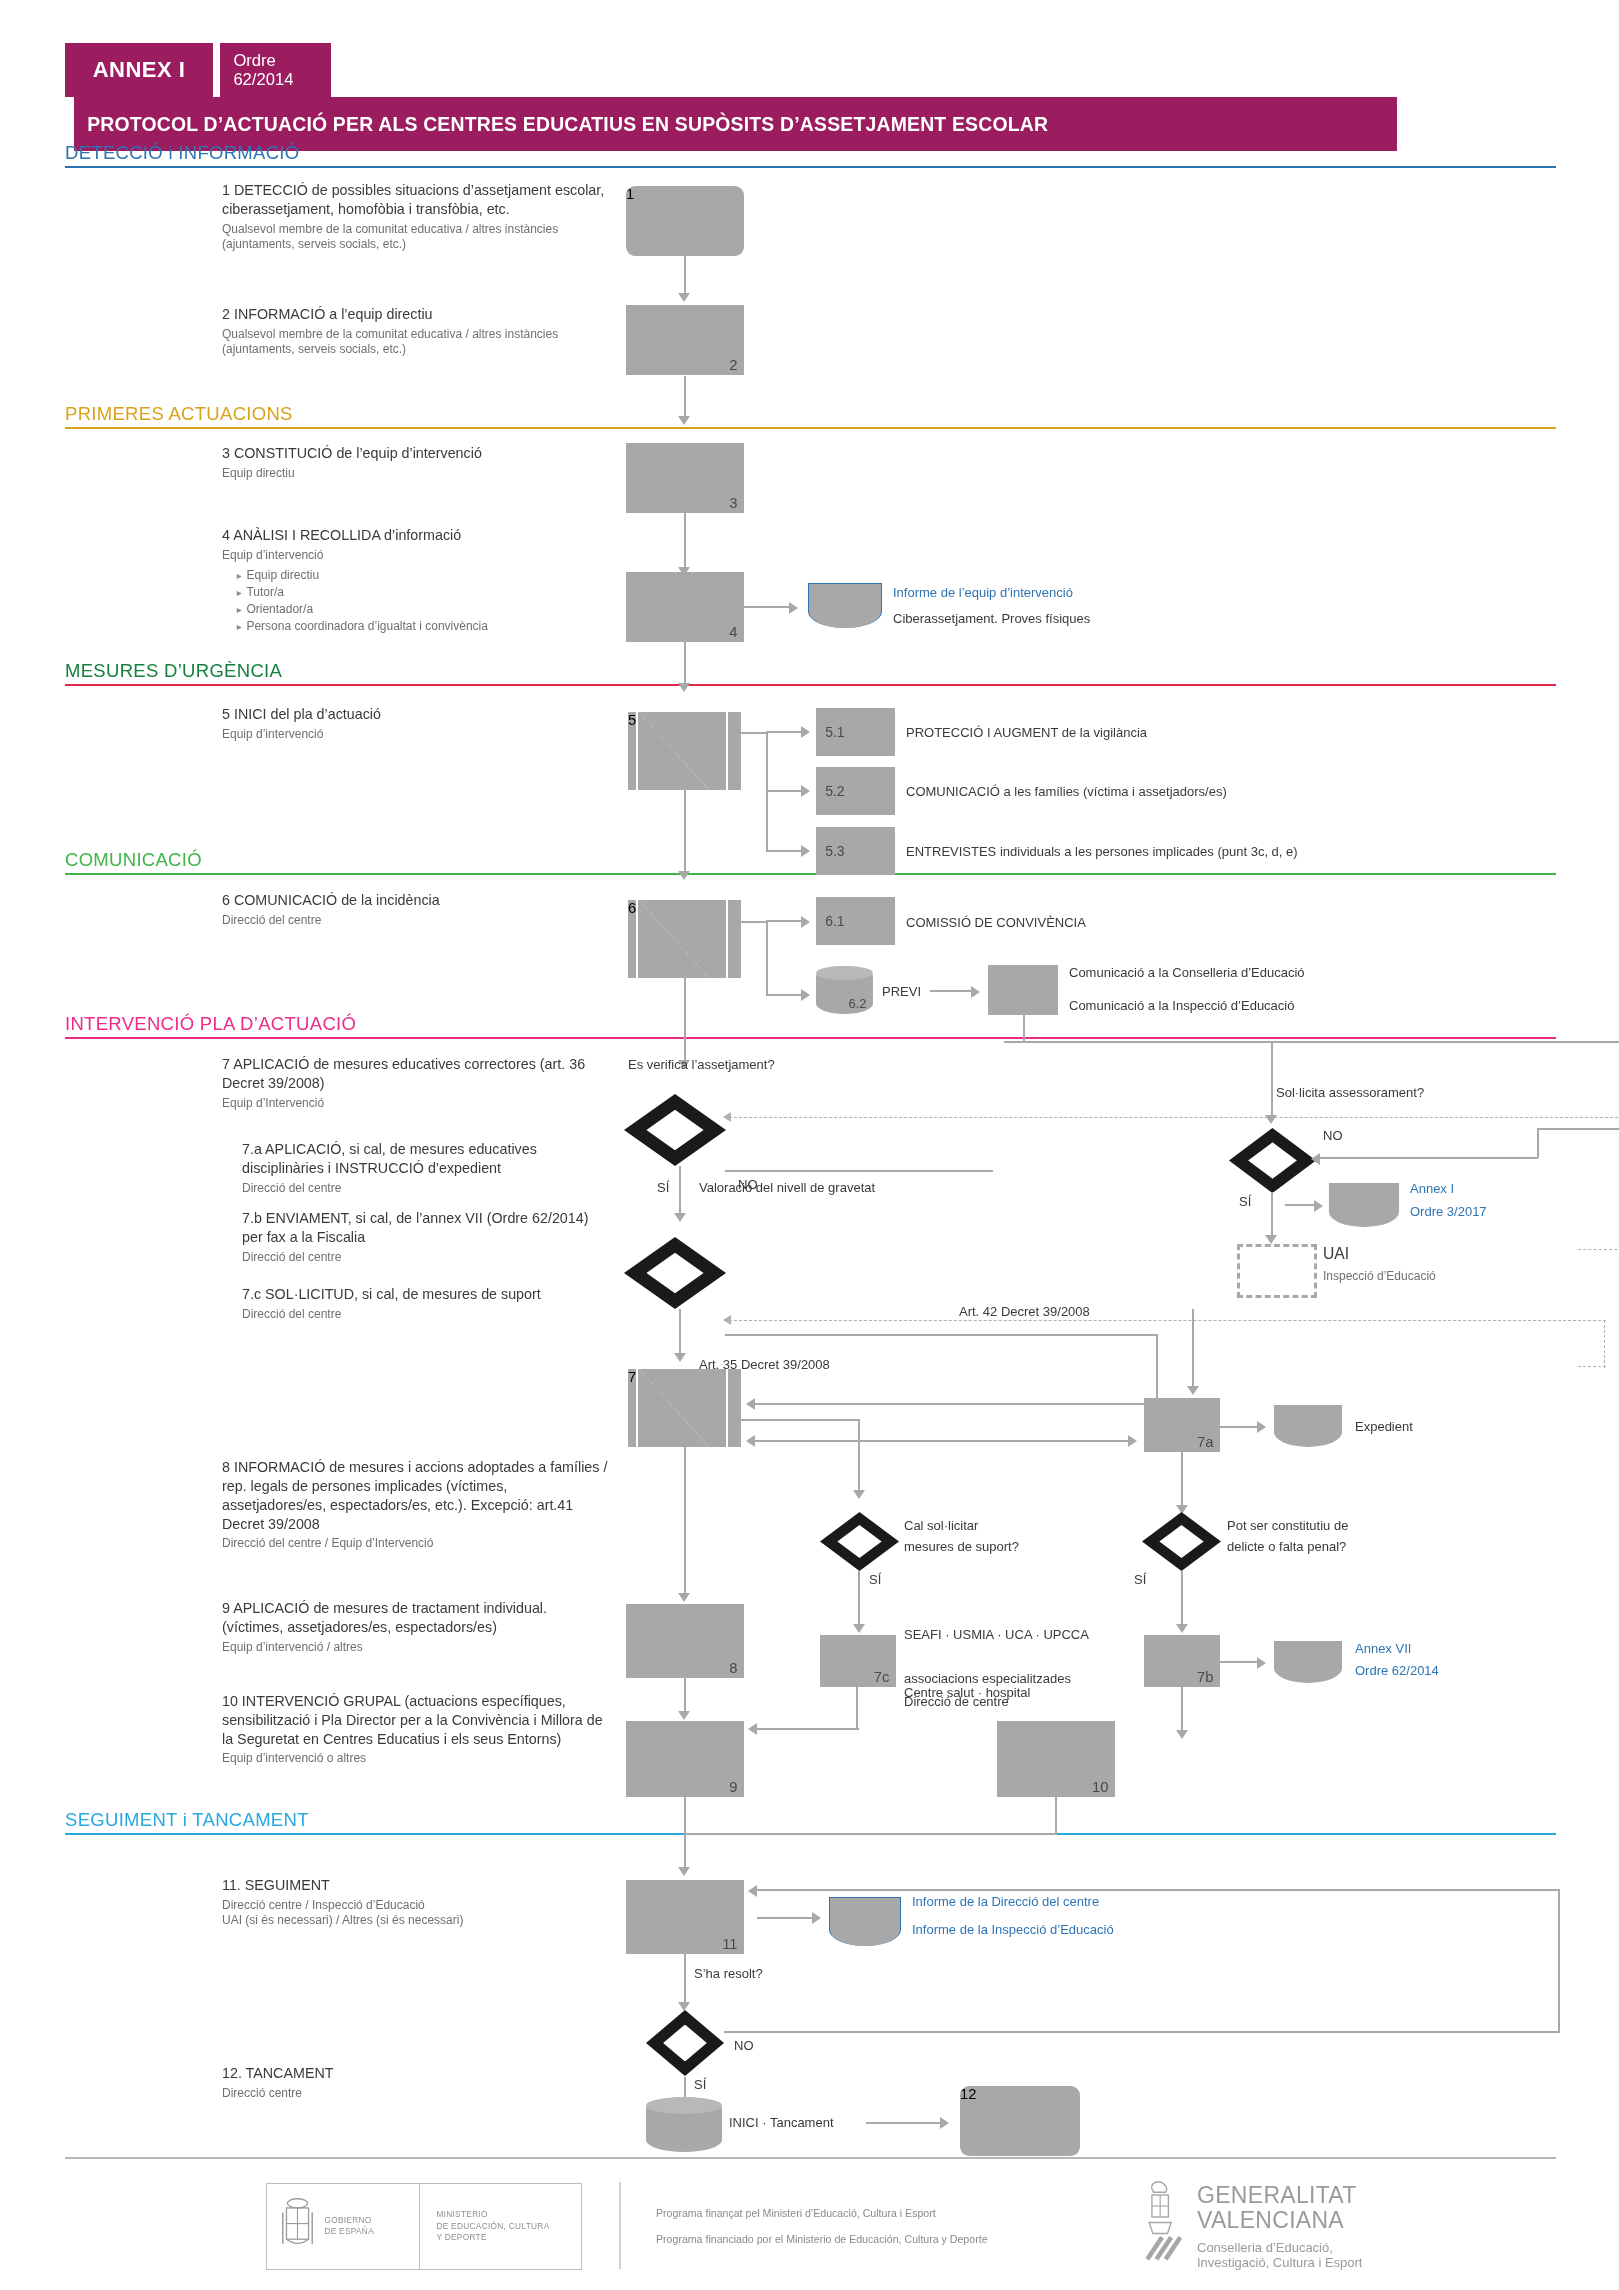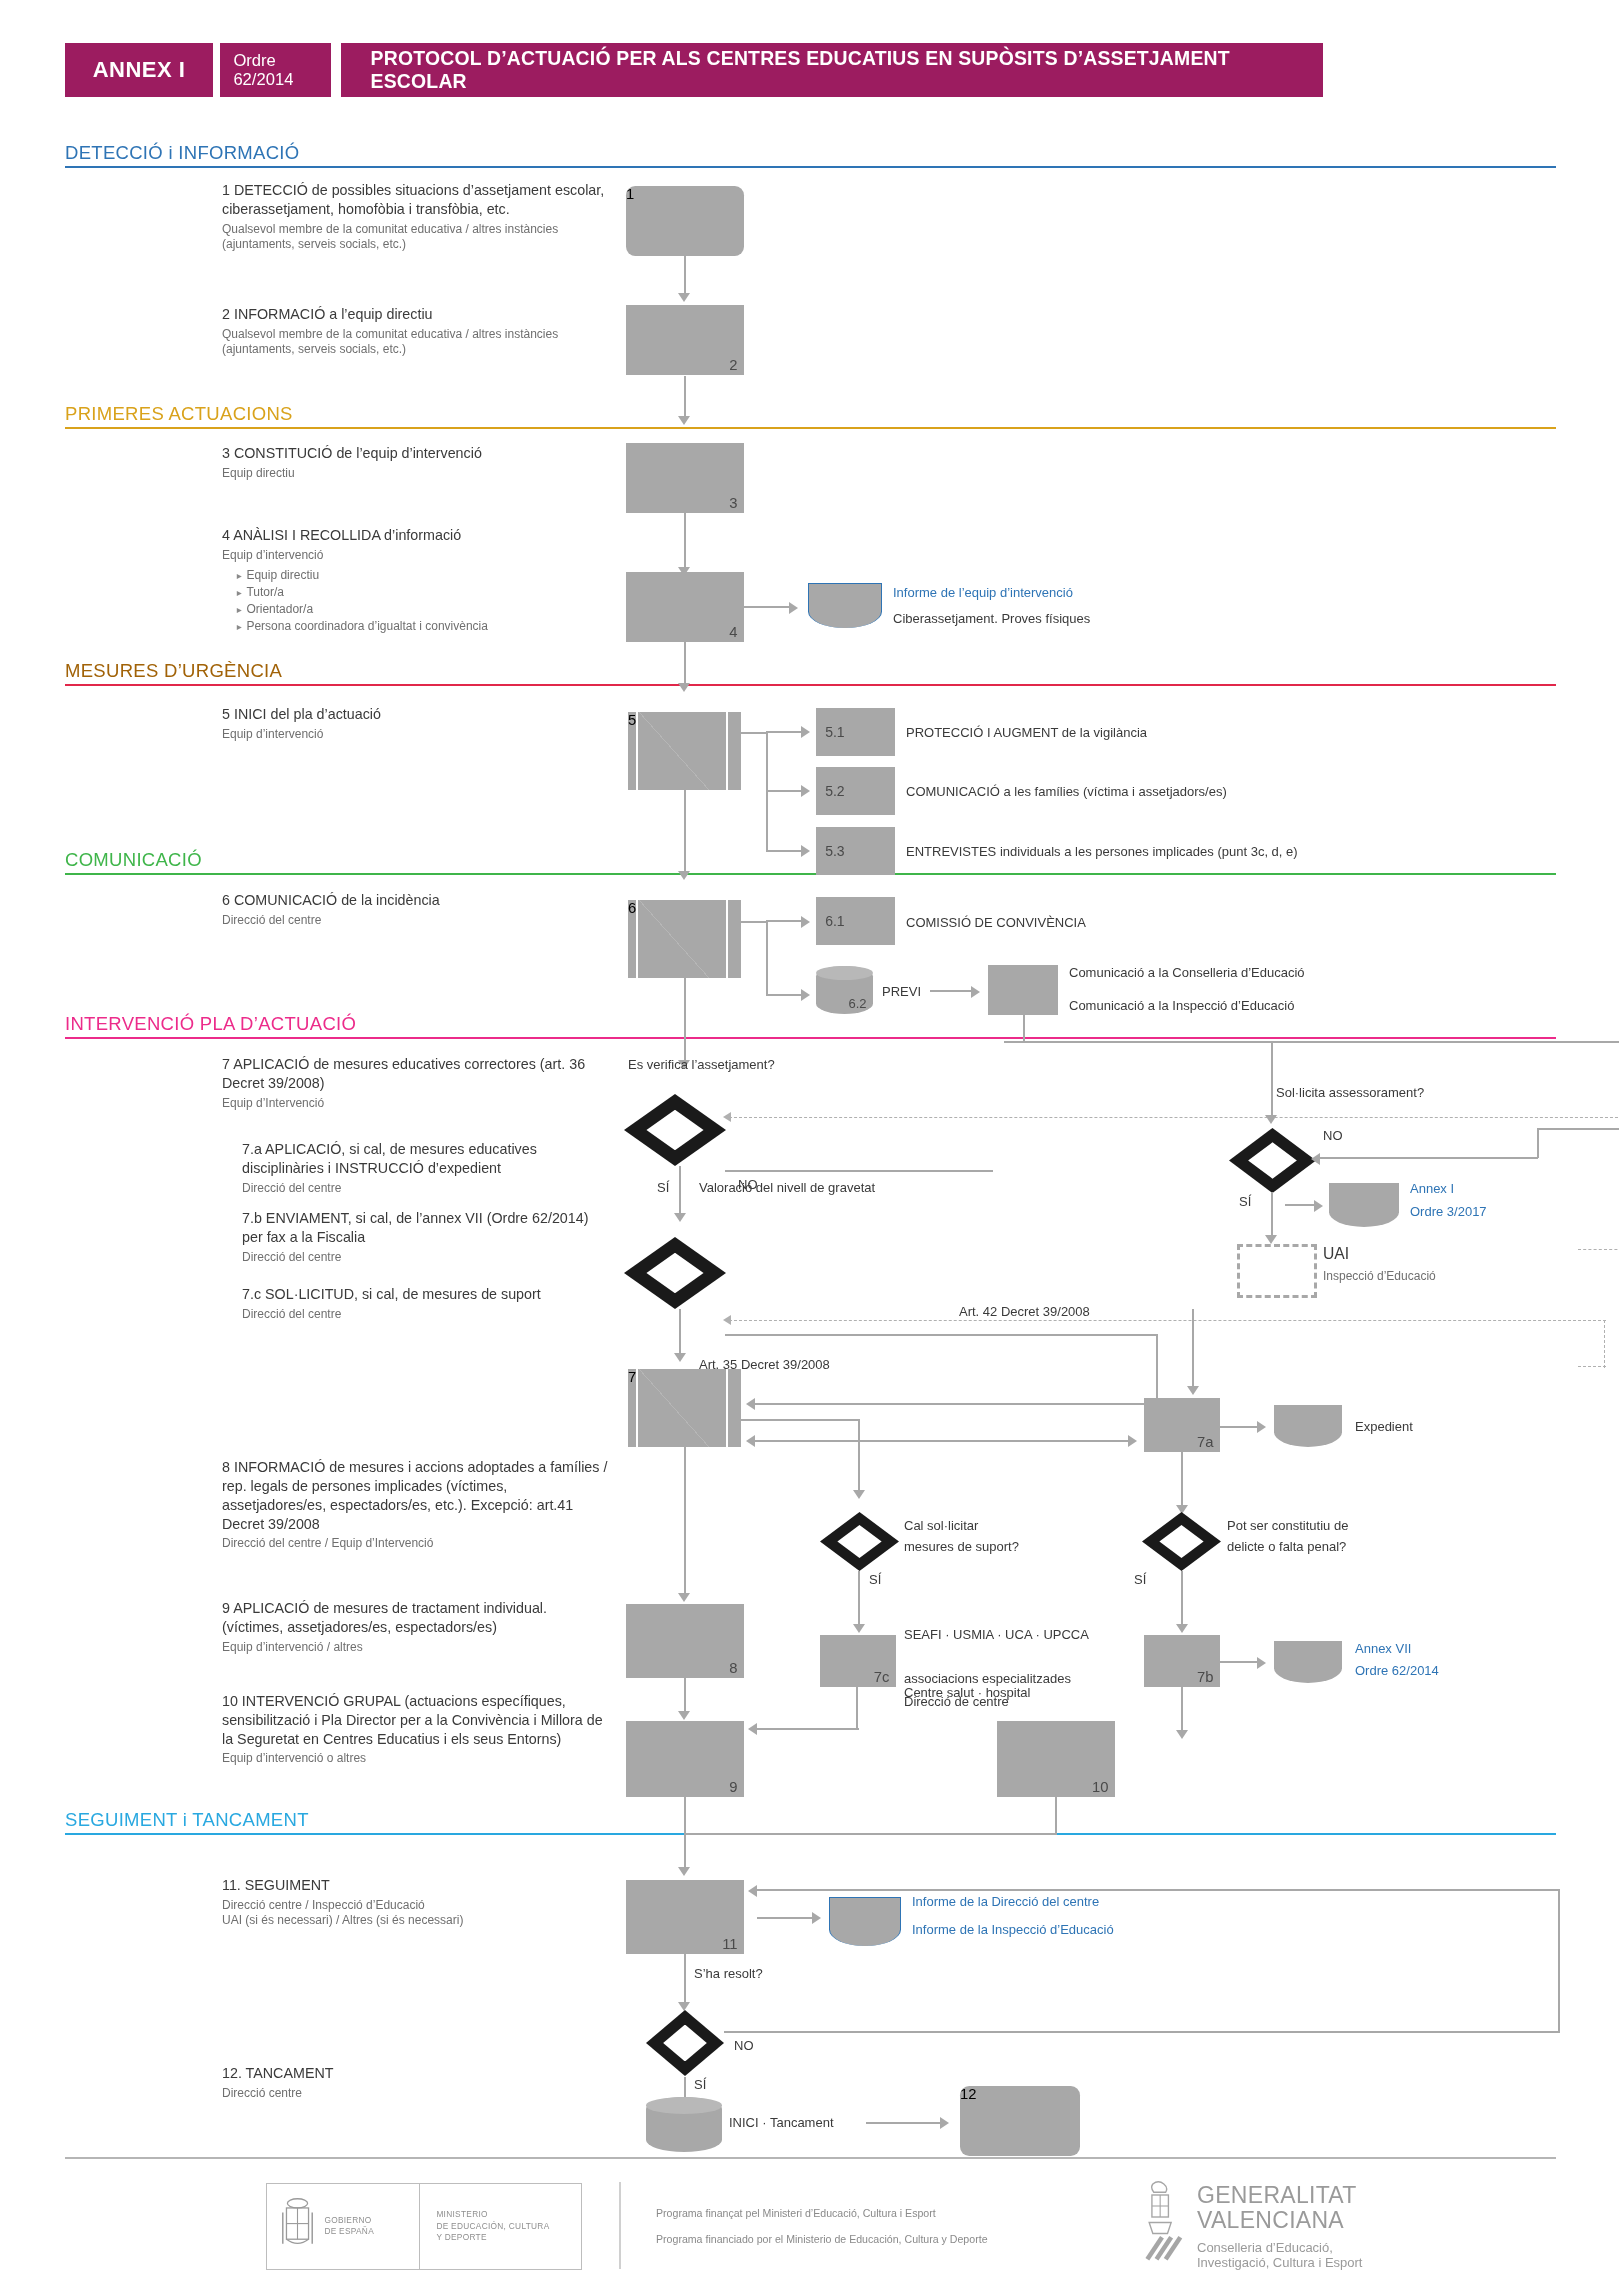--- a/index.html
+++ b/index.html
@@ -9,21 +9,21 @@
     -webkit-font-smoothing:antialiased;
   }
   .page{position:relative;width:1620px;height:2291px;overflow:hidden;}
 
   
   #header{position:absolute;left:65px;top:43px;width:1491px;height:54px;}
   .hdr-box{background:#9c1c60;color:#fff;display:flex;align-items:center;justify-content:center;height:54px;float:left;}
   #annex-box{width:148px;font-weight:bold;font-size:22px;letter-spacing:0.5px;}
   #ordre-box{width:111px;margin-left:7.4px;flex-direction:column;font-size:16.6px;line-height:1.15;align-items:flex-start;padding-left:13px;box-sizing:border-box;justify-content:center;}
   #ordre-box span{display:block;}
-  #title-box{margin-left:9.2px;width:982px;font-weight:bold;font-size:19.4px;letter-spacing:0.2px;padding-left:30px;box-sizing:border-box;justify-content:flex-start;}
+  #title-box{margin-left:9.2px;width:1323px;font-weight:bold;font-size:19.4px;letter-spacing:0.2px;padding-left:13px;box-sizing:border-box;justify-content:flex-start;}
   #subtitle-bar{position:absolute;left:369px;top:109px;width:1186px;height:23px;background:#a6a6a6;color:#fff;font-family:"Liberation Serif",serif;font-size:14px;display:flex;align-items:center;padding-left:11px;box-sizing:border-box;}
 
   
   .sect{position:absolute;left:65px;width:1491px;}
   .sect .lbl{font-size:18.5px;letter-spacing:0.3px;padding-bottom:1.8px;}
   .sect .rule{height:1.8px;width:100%;}
 
   
   .tb{position:absolute;width:388px;color:#333;}
   .tb .t1{font-size:14.3px;line-height:1.32;color:#3a3a3a;}
@@ -102,21 +102,21 @@
 
   <div class="sect" style="top:142px;">
     <div class="lbl" style="color:#2e74b5">DETECCIÓ i INFORMACIÓ</div>
     <div class="rule" style="background:#2e74b5"></div>
   </div>
   <div class="sect" style="top:403px;">
     <div class="lbl" style="color:#d9a21b">PRIMERES ACTUACIONS</div>
     <div class="rule" style="background:#d9a21b"></div>
   </div>
   <div class="sect" style="top:660px;">
-    <div class="lbl" style="color:#a16207">MESURES D’URGÈNCIA</div>
+    <div class="lbl" style="color:#15803d">MESURES D’URGÈNCIA</div>
     <div class="rule" style="background:#e1274a"></div>
   </div>
   <div class="sect" style="top:849px;">
     <div class="lbl" style="color:#3fb54a">COMUNICACIÓ</div>
     <div class="rule" style="background:#3fb54a"></div>
   </div>
   <div class="sect" style="top:1013px;">
     <div class="lbl" style="color:#ec2b8a">INTERVENCIÓ PLA D’ACTUACIÓ</div>
     <div class="rule" style="background:#ec2b8a"></div>
   </div>

